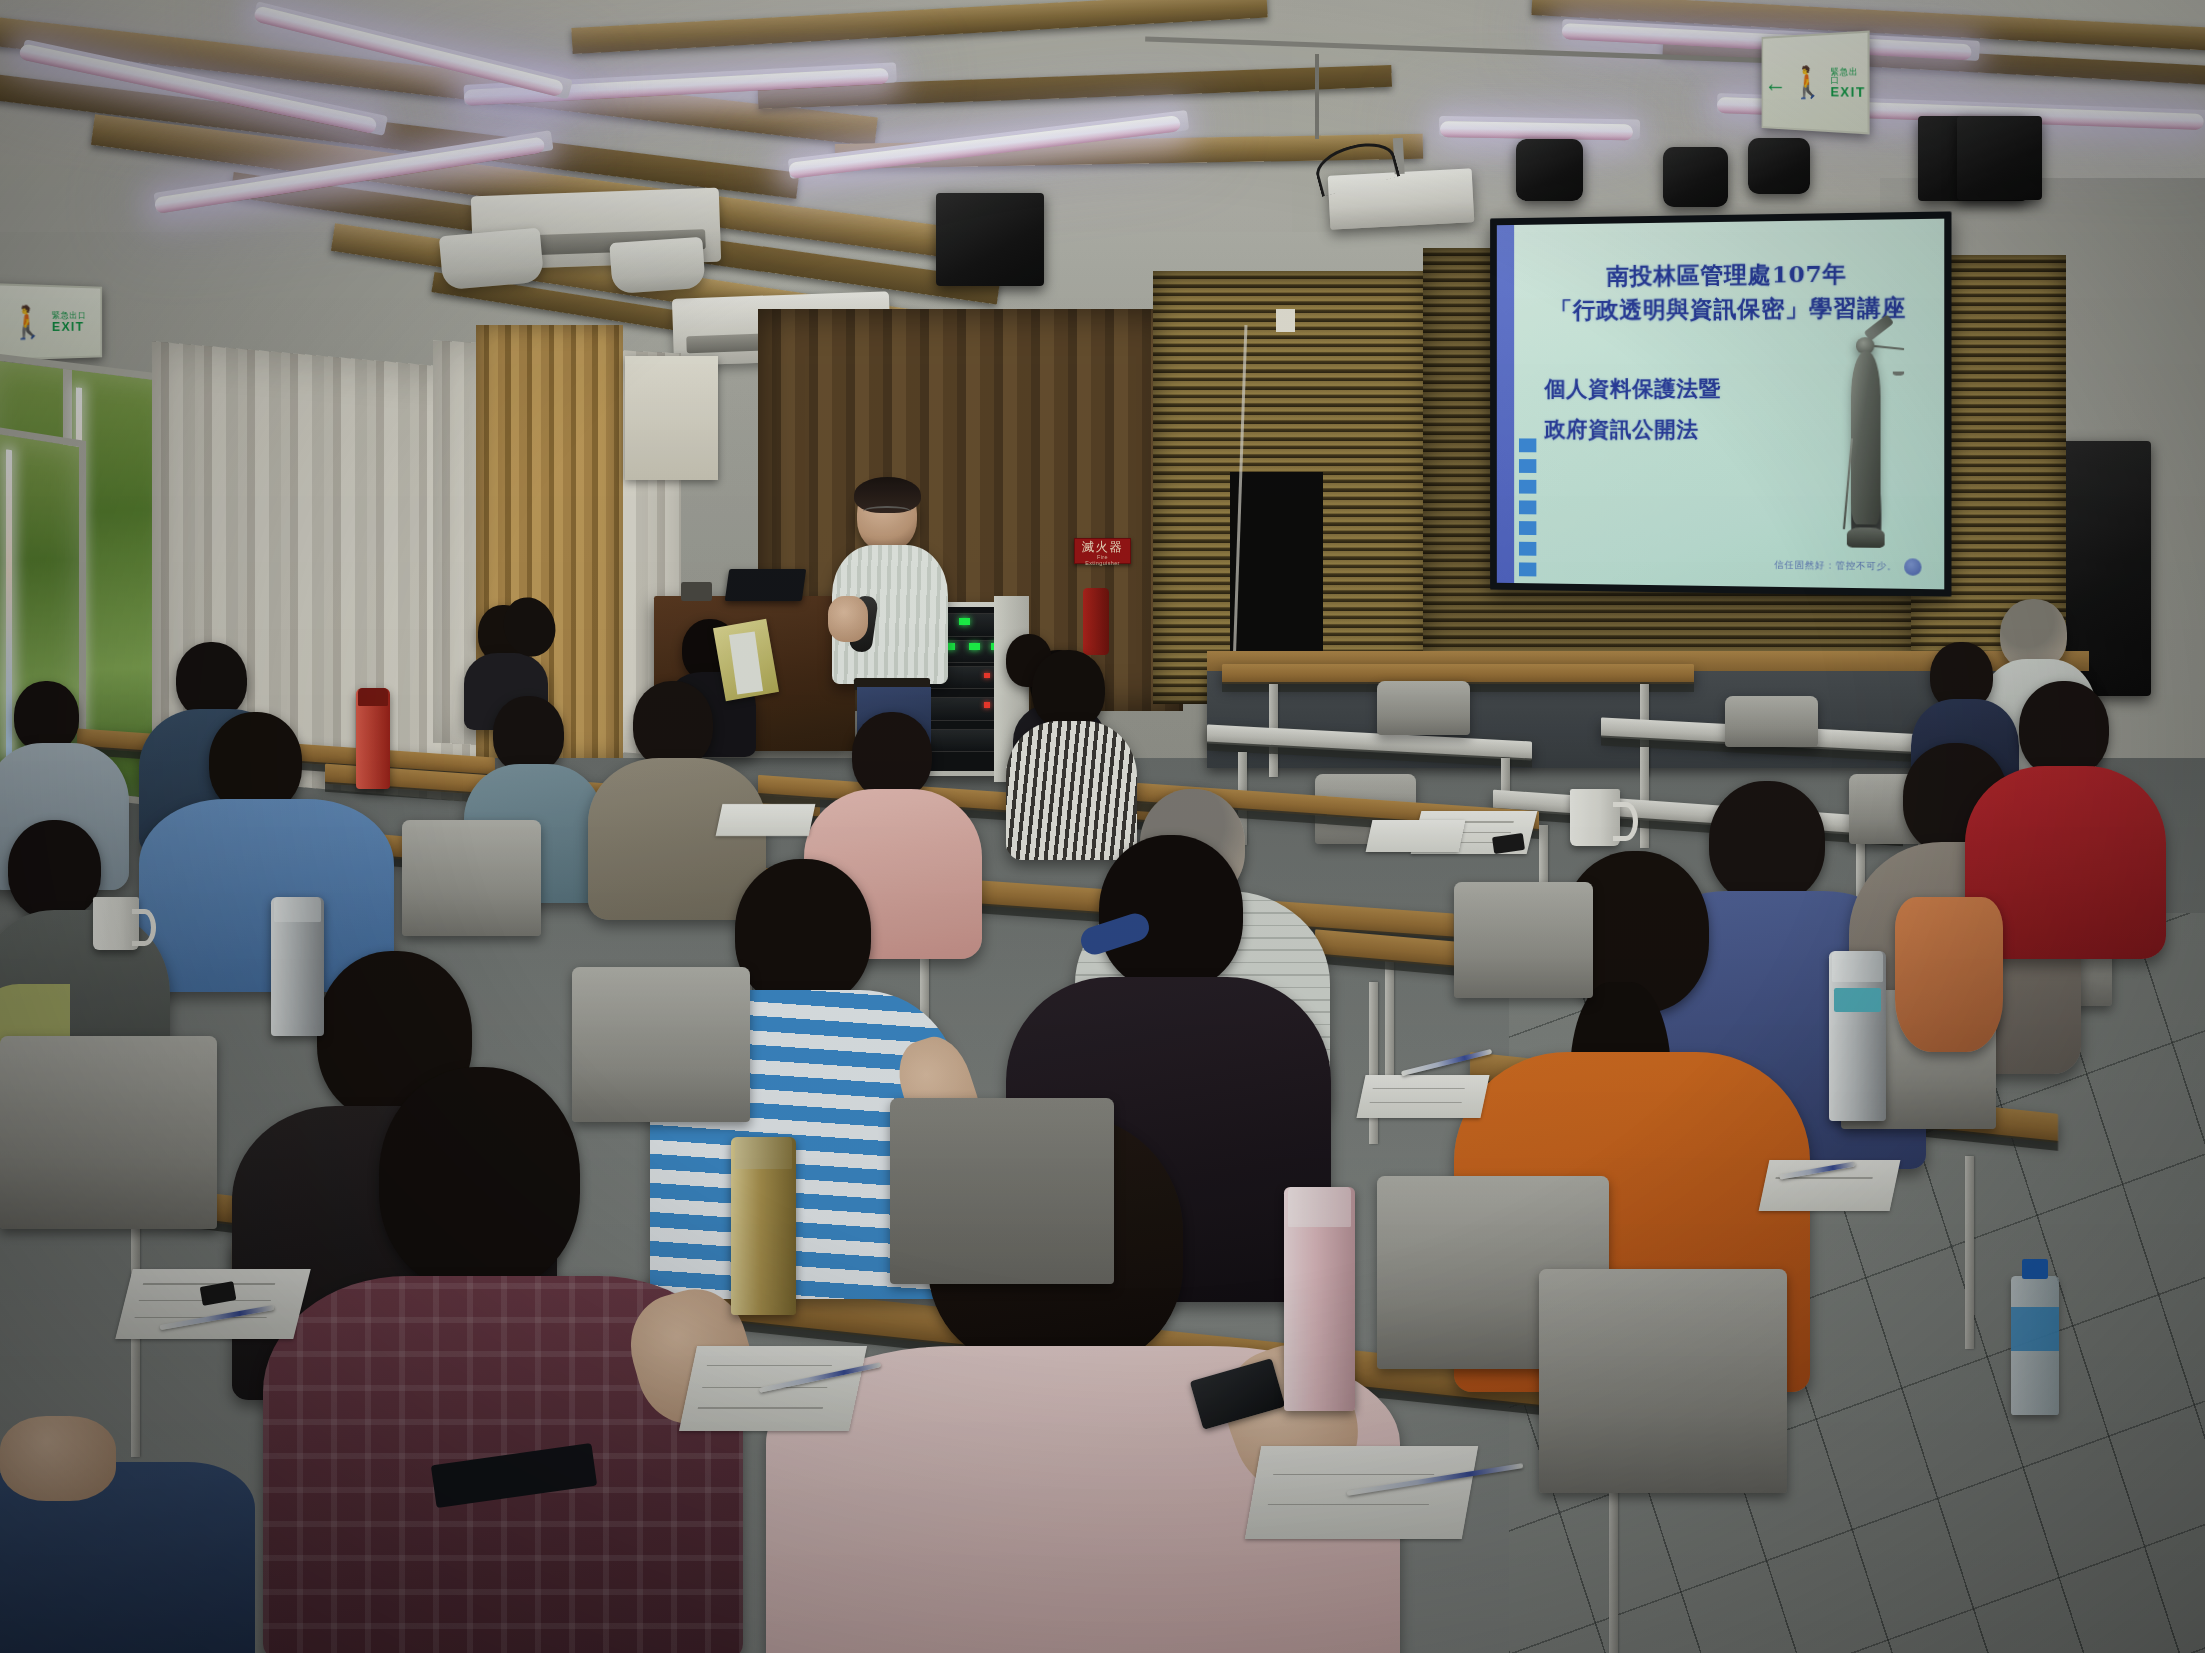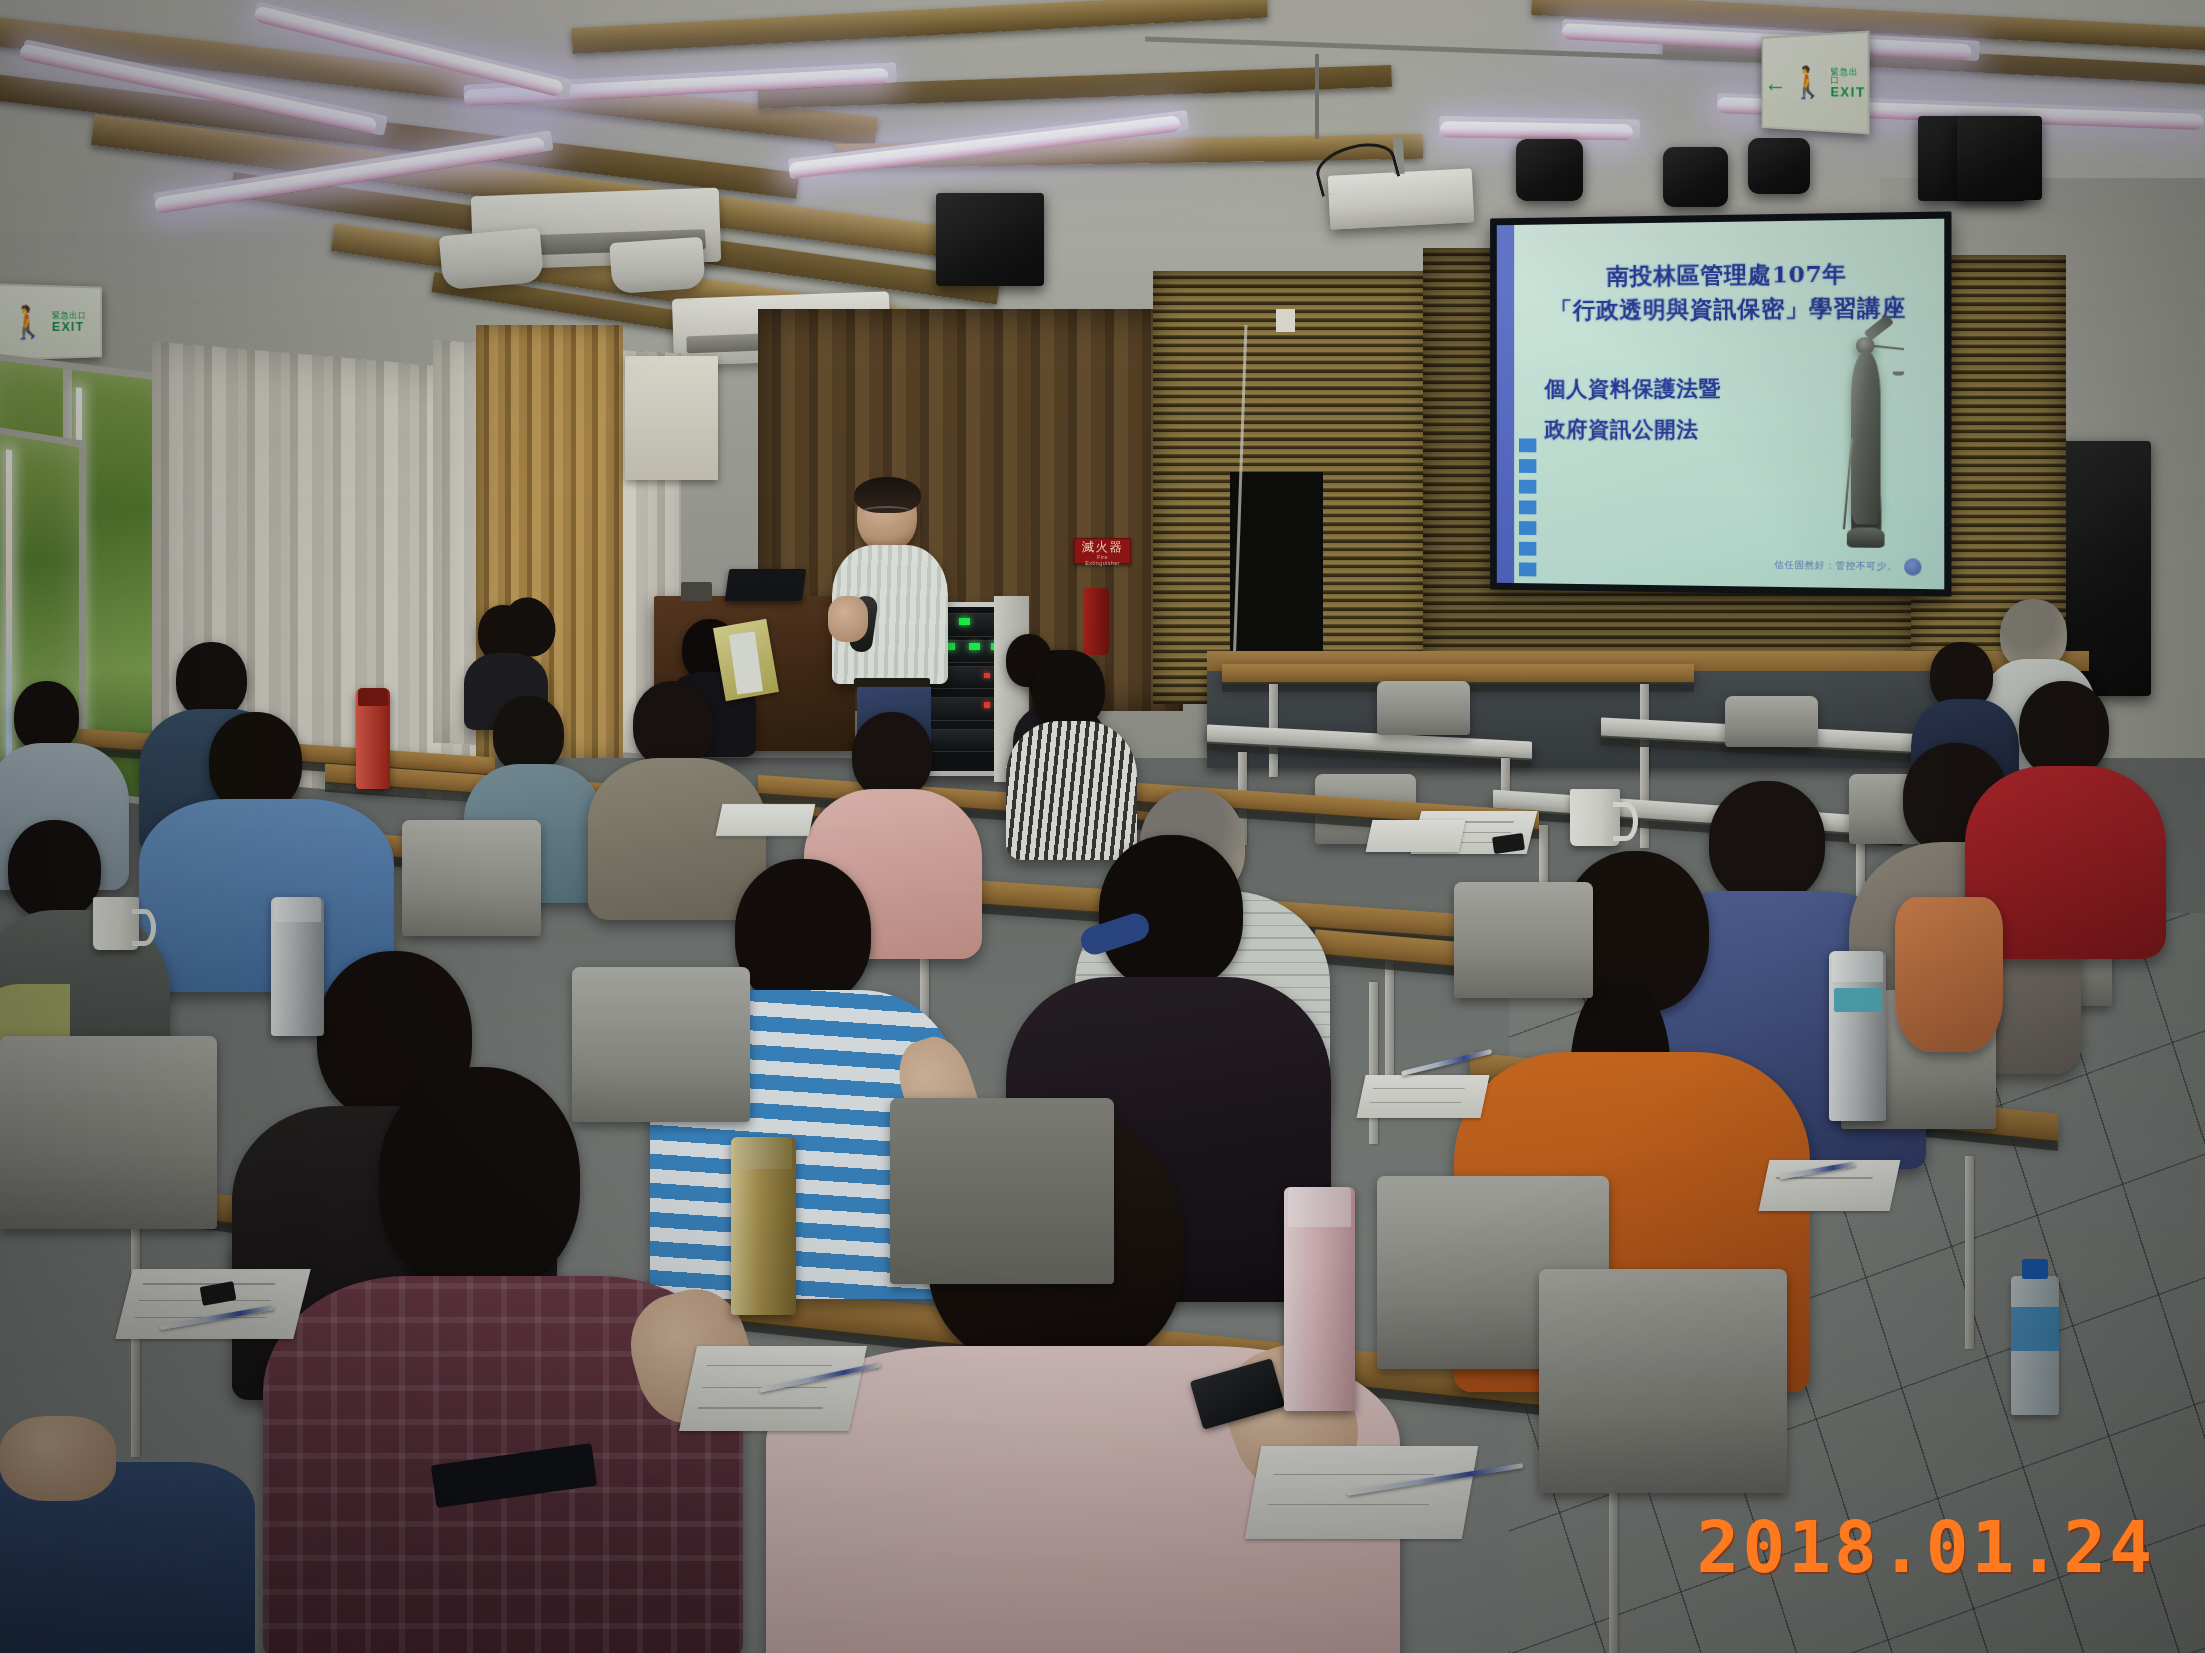--- a/index.html
+++ b/index.html
@@ -897,16 +897,15 @@
 
   <div style="position:absolute;left:1493px;top:835px;width:31px;height:17px;background:#1b1b1b;border-radius:2.3px;transform:rotate(-8deg);"></div>
   <div style="position:absolute;left:201px;top:1284px;width:34px;height:18.6px;background:#1b1b1b;border-radius:2.3px;transform:rotate(-10deg);"></div>
   <div style="position:absolute;left:433px;top:1454px;width:162px;height:43px;background:#13151a;border-radius:3.9px;transform:rotate(-8deg);"></div>
 
   <div style="position:absolute;left:1895px;top:897px;width:108px;height:155px;background:linear-gradient(160deg,#e08a52,#b3663a);border-radius:20% 20% 34% 34%;box-shadow:0 4.6px 10.8px rgba(0,0,0,.4);"></div>
 
   <div class="colorgrade"></div>
   <div class="vignette"></div>
 
-  <div class="datestamp">2018.01.24</div>
 
 </div>
 
 
 </body></html>

